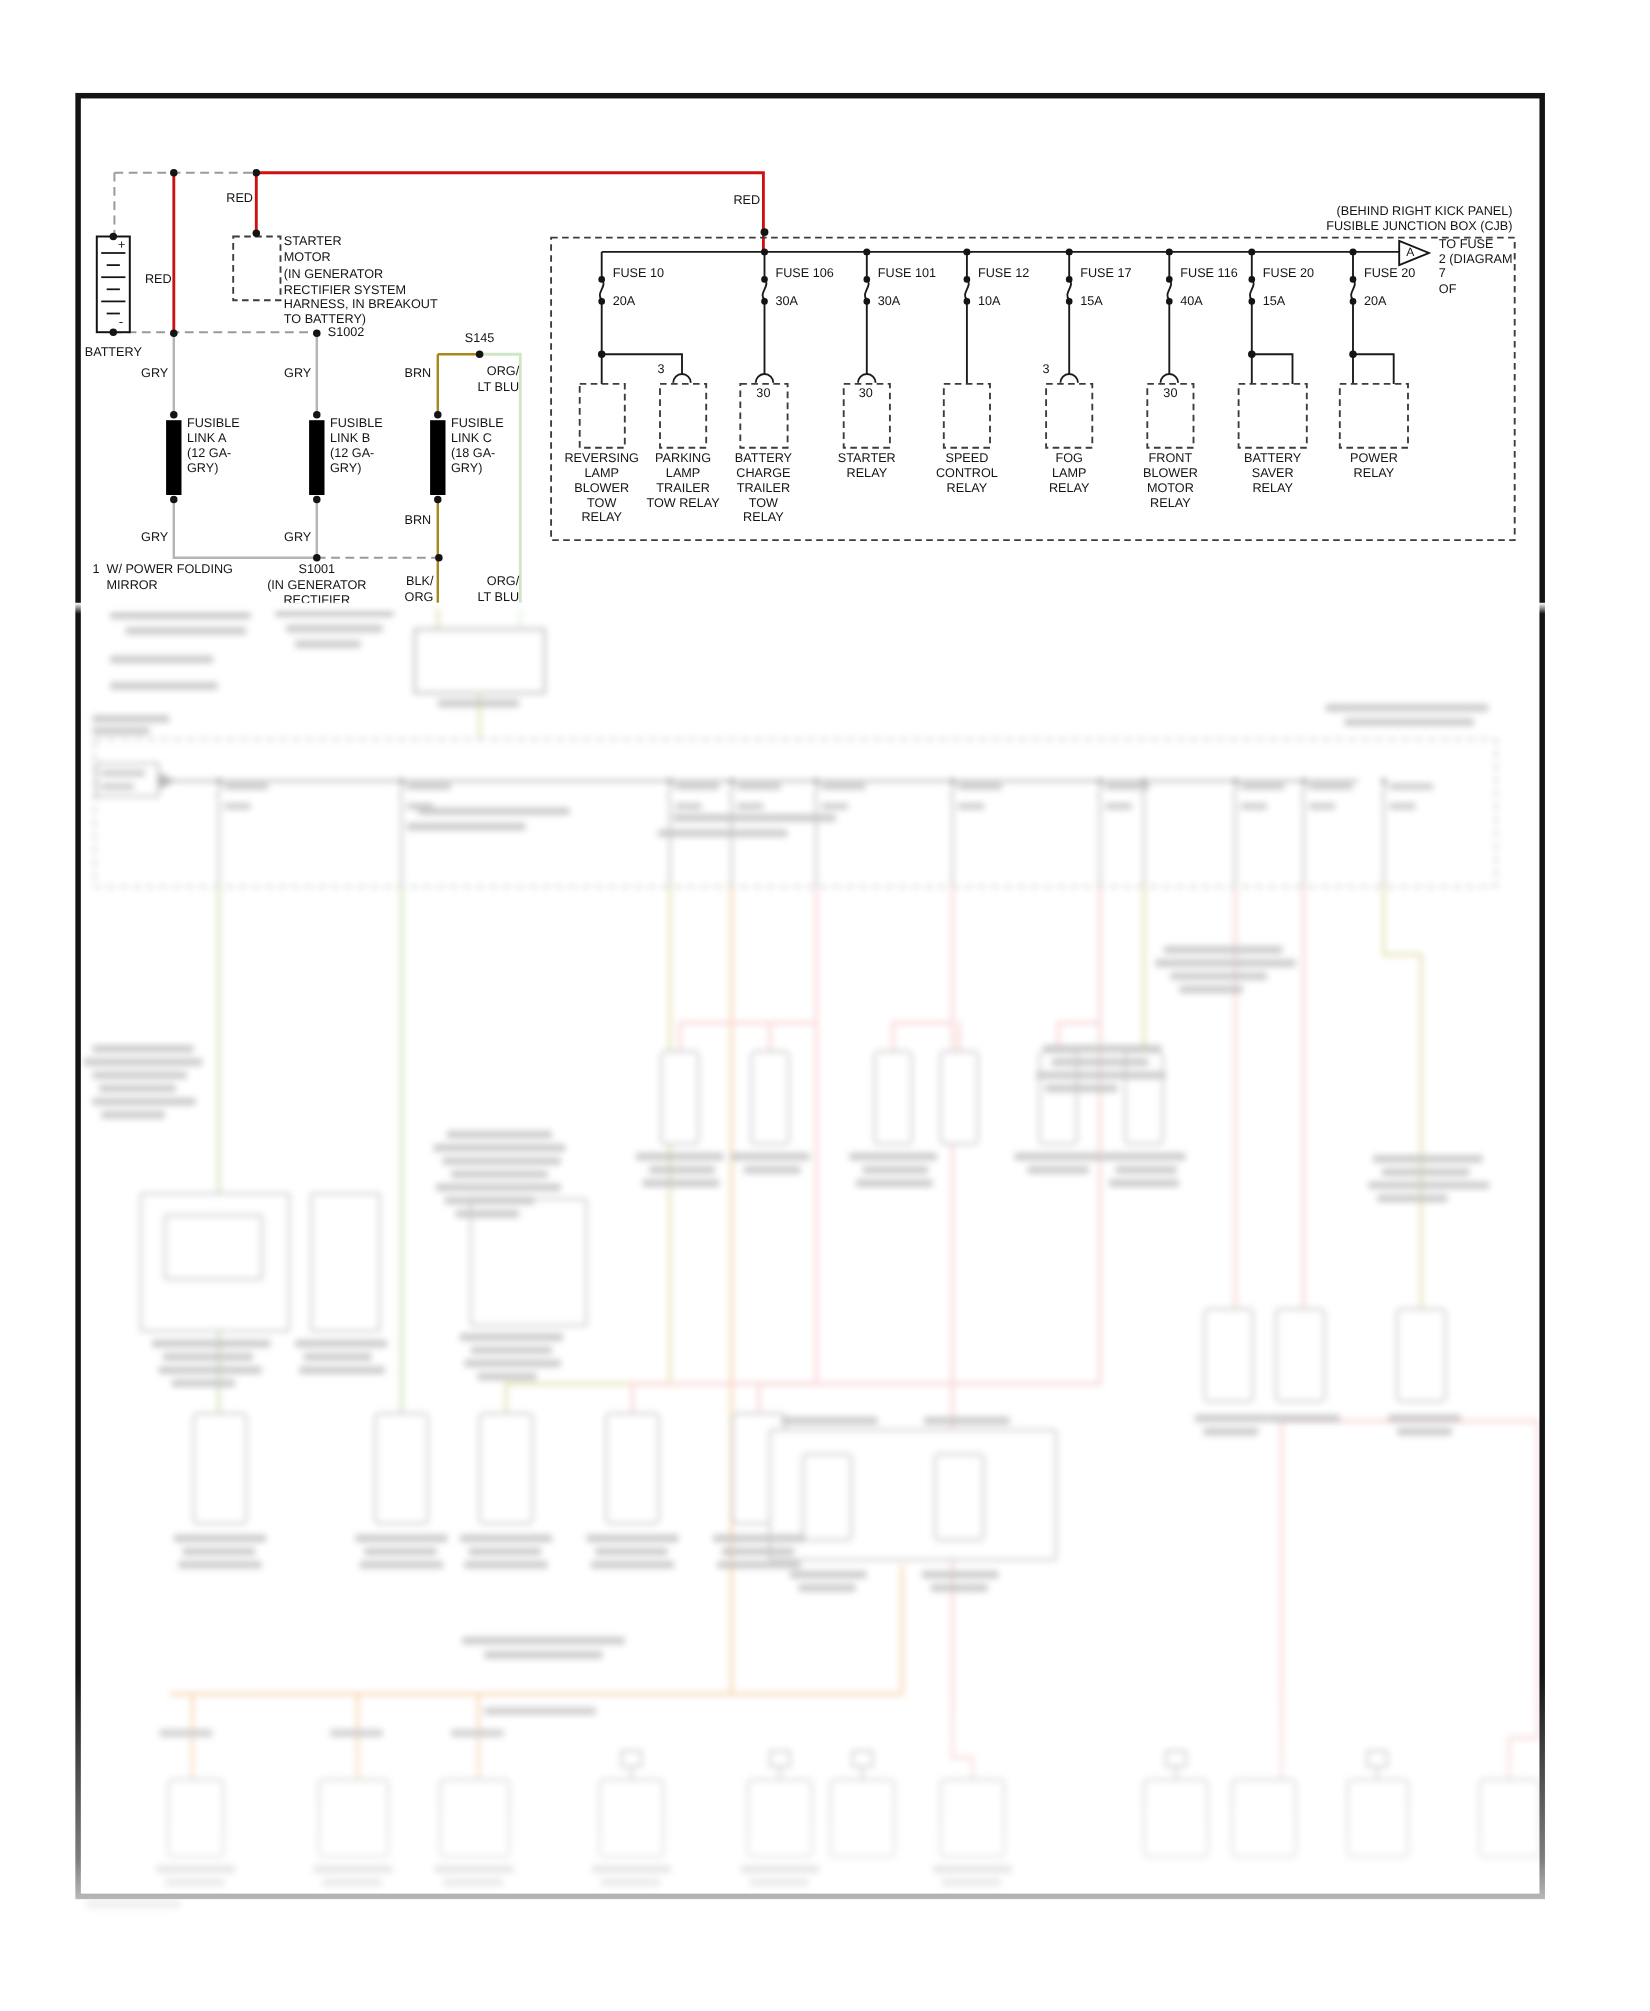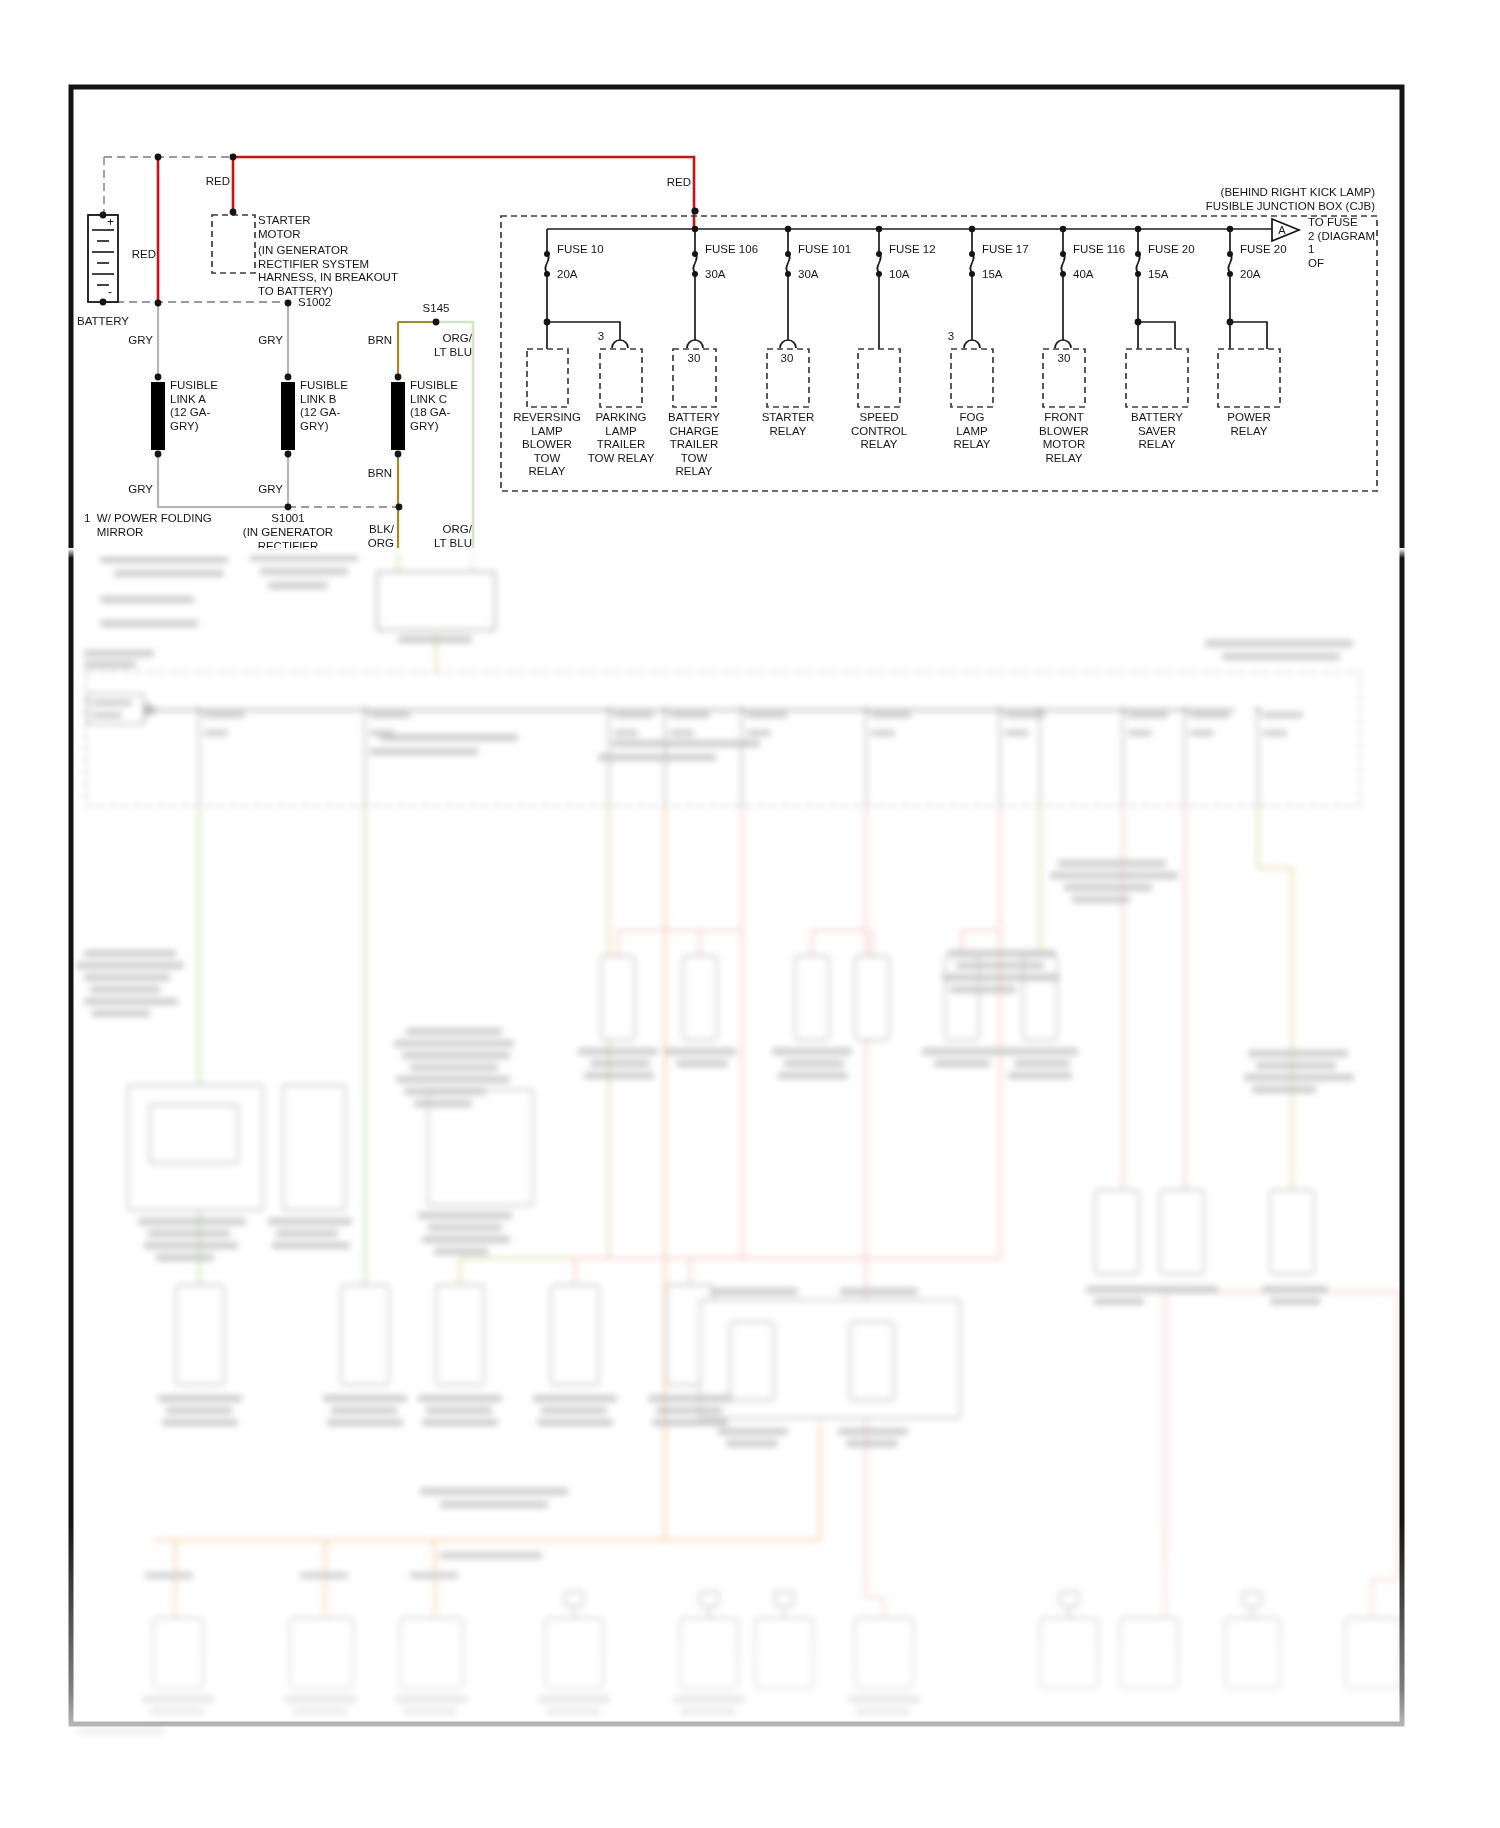--- a/index.html
+++ b/index.html
@@ -492,25 +492,25 @@
     <div class="lbl pre" style="left:84px;top:512px">1  W/ POWER FOLDING
     MIRROR</div>
     <div class="lbl c" style="left:258px;top:512px;width:60px">S1001</div>
     <div class="lbl c" style="left:238px;top:526px;width:100px">(IN GENERATOR
 RECTIFIER</div>
     <div class="lbl r" style="left:352px;top:523px;width:42px">BLK/
 ORG</div>
     <div class="lbl r" style="left:420px;top:523px;width:52px">ORG/
 LT BLU</div>
 
-    <div class="lbl r" style="left:1145px;top:186px;width:230px">(BEHIND RIGHT KICK LAMP)</div>
+    <div class="lbl r" style="left:1145px;top:186px;width:230px">(BEHIND RIGHT KICK PANEL)</div>
     <div class="lbl r" style="left:1145px;top:200px;width:230px">FUSIBLE JUNCTION BOX (CJB)</div>
     <div class="lbl" style="left:1308px;top:216px;width:80px">TO FUSE
 2 (DIAGRAM
-1
+7
 OF</div>
     <div class="lbl c" style="left:1272px;top:224px;width:20px;font-size:11px">A</div>
 
     
     <div class="lbl" style="left:557px;top:243px;width:70px">FUSE 10</div>
     <div class="lbl" style="left:557px;top:268px;width:70px">20A</div>
     <div class="lbl" style="left:705px;top:243px;width:70px">FUSE 106</div>
     <div class="lbl" style="left:705px;top:268px;width:70px">30A</div>
     <div class="lbl" style="left:798px;top:243px;width:70px">FUSE 101</div>
     <div class="lbl" style="left:798px;top:268px;width:70px">30A</div>

